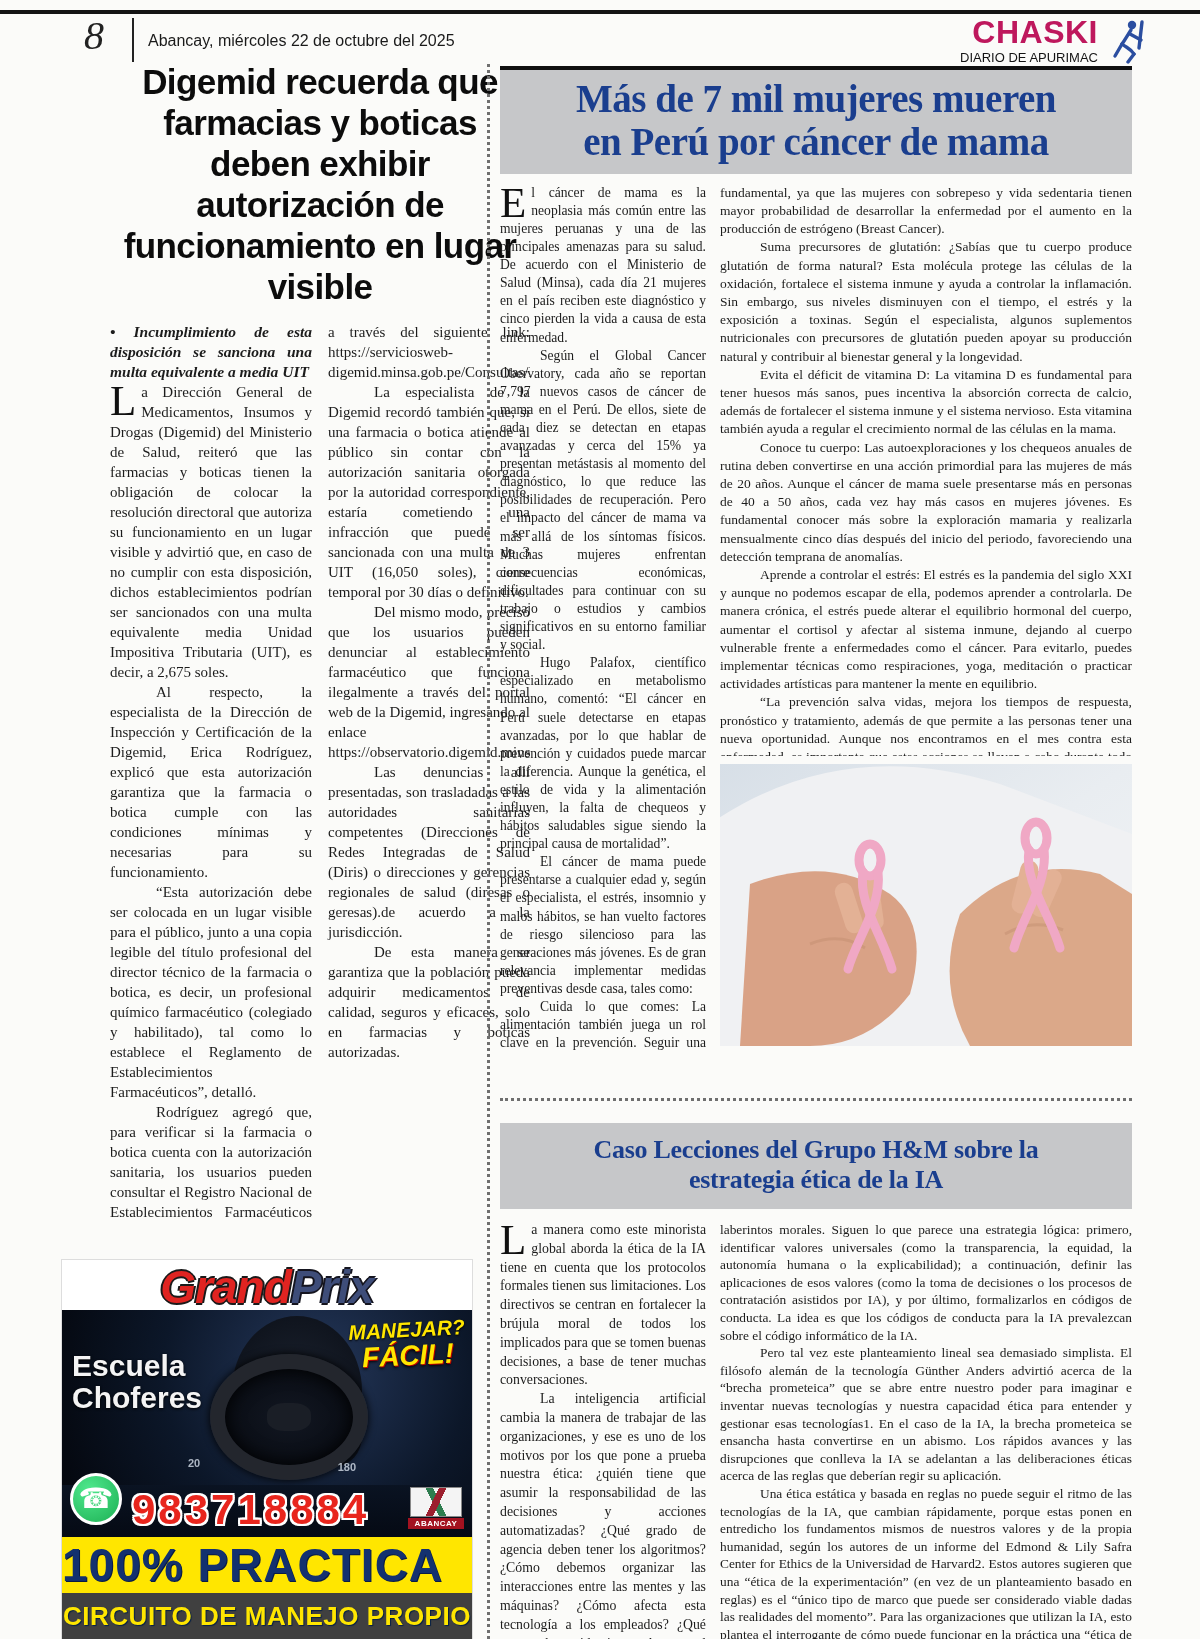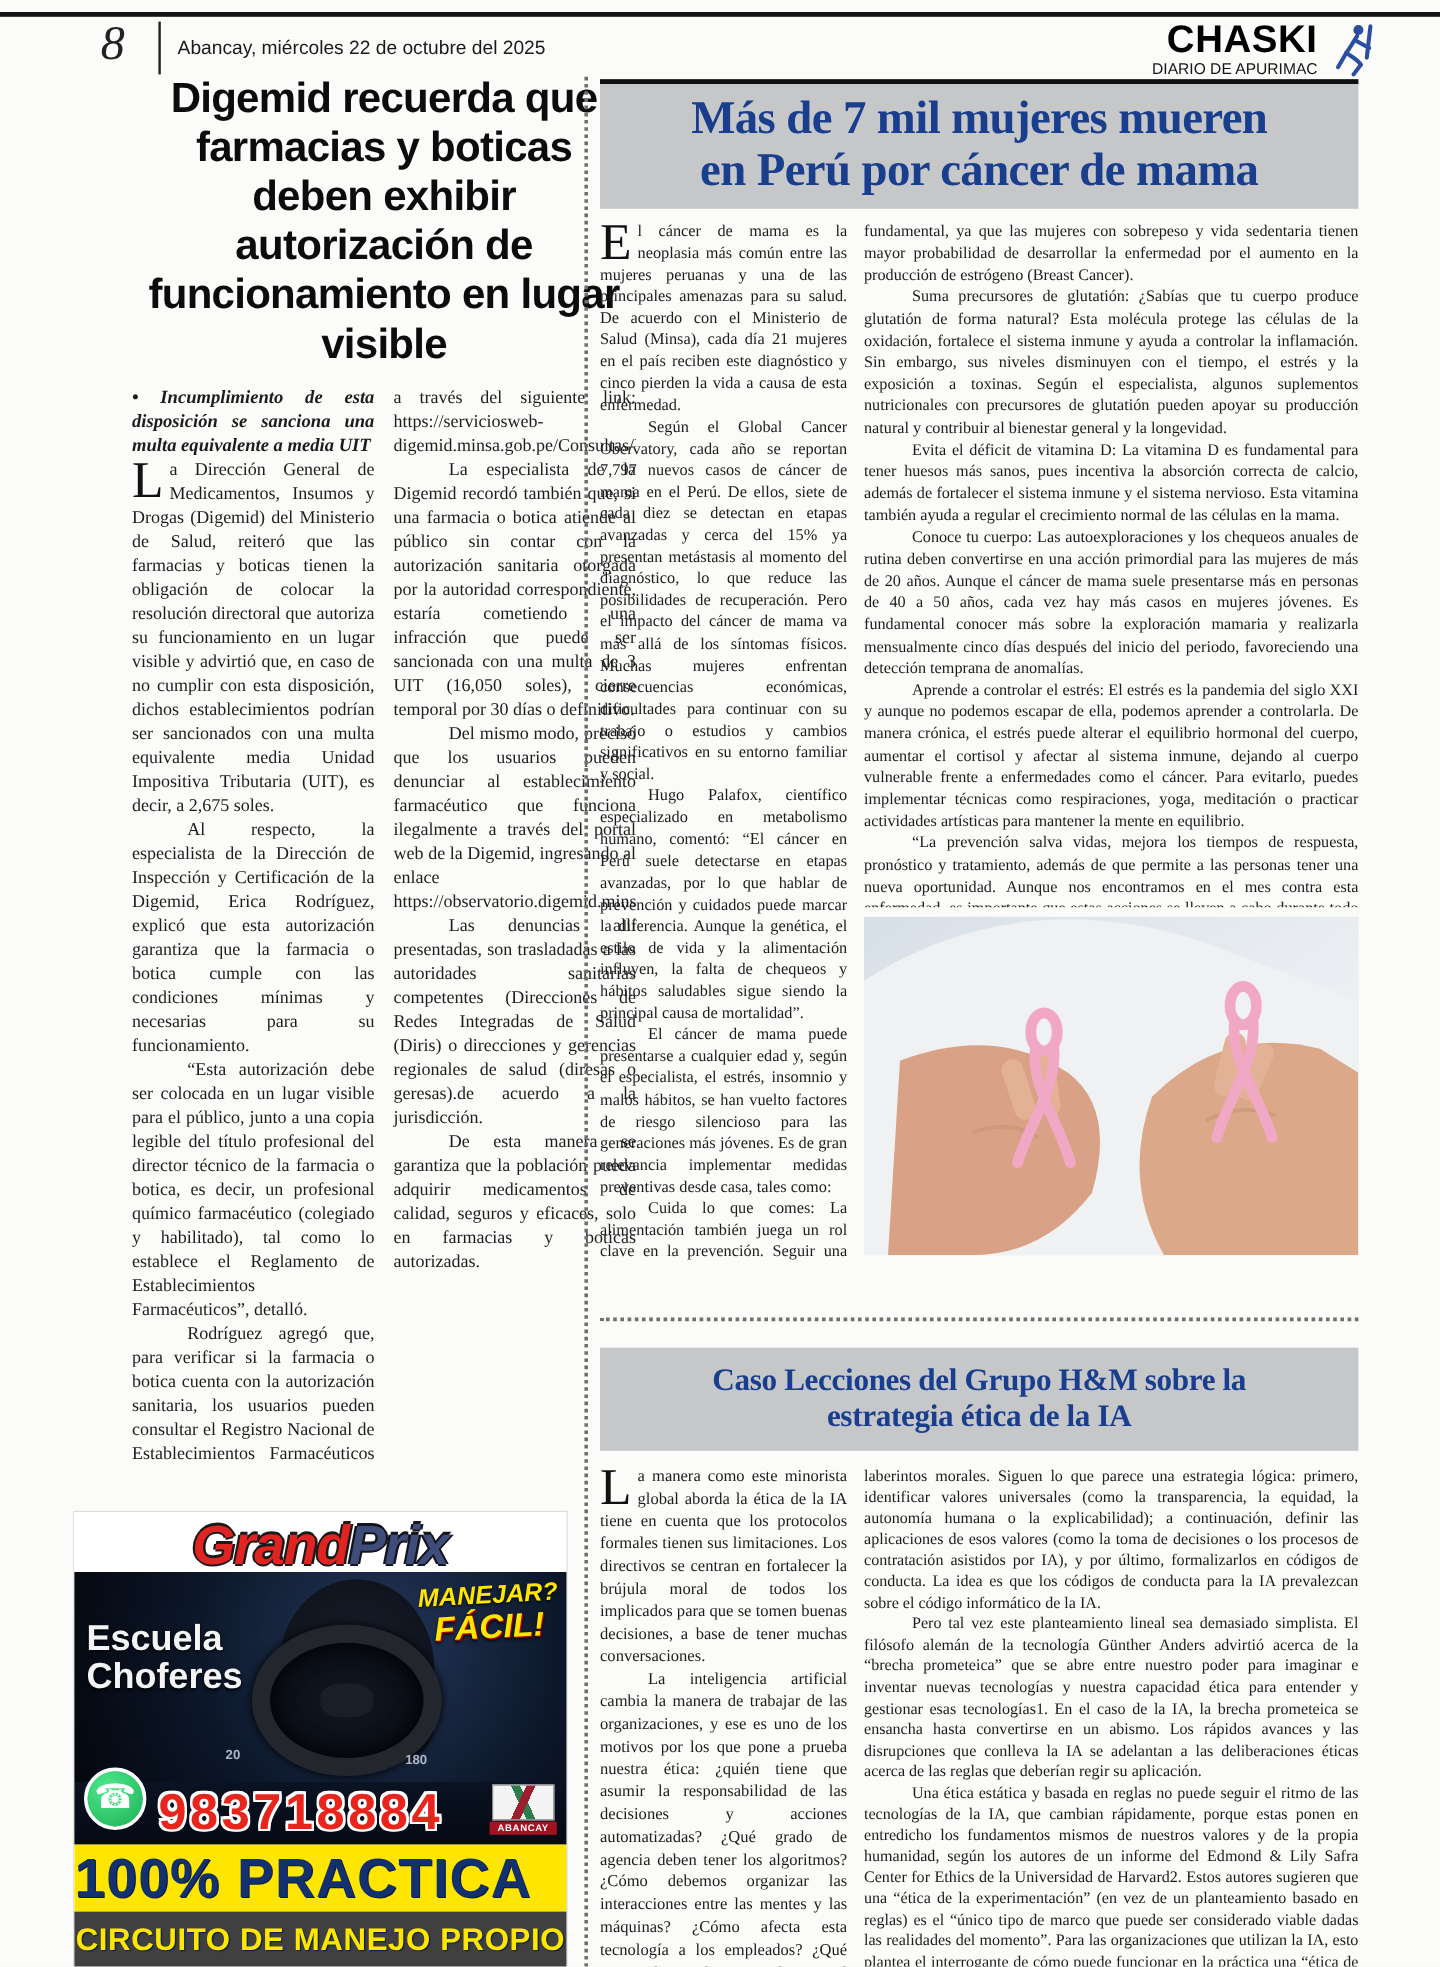--- a/index.html
+++ b/index.html
@@ -9,21 +9,21 @@
     background:#fbfbf9; overflow:hidden; color:#1c1c1c;
     font-family:"Liberation Serif", serif;
   }
   
   .top-rule { position:absolute; top:10px; left:0; width:1200px; height:4px; background:#141414; }
   .header { position:absolute; top:22px; left:62px; right:50px; height:40px; }
   .page-num { position:absolute; left:22px; top:-6px; font:italic 400 40px/1 "Liberation Serif", serif; color:#222; }
   .pn-bar { position:absolute; left:70px; top:-4px; width:2px; height:44px; background:#222; }
   .dateline { position:absolute; left:86px; top:10px; font:400 16px "Liberation Sans", sans-serif; color:#1a1a1a; }
   .masthead { position:absolute; right:52px; top:-6px; text-align:right; }
-  .masthead .title { font:800 32px/1 "Liberation Sans", sans-serif; letter-spacing:.5px; color:#000000; }
+  .masthead .title { font:800 32px/1 "Liberation Sans", sans-serif; letter-spacing:.5px; color:#be185d; }
   .masthead .sub { font:400 13px "Liberation Sans", sans-serif; color:#141414; margin-top:2px; }
   .chaski-logo { position:absolute; right:0; top:-4px; }
 
   
   .article-left { position:absolute; left:62px; top:62px; width:420px;margin-left:48px; }
   .hl-digemid {
     font:700 35px/1.17 "Liberation Sans", sans-serif; text-align:center;
     color:#0c0c0c; letter-spacing:-.6px;
   }
   .digemid-body {

